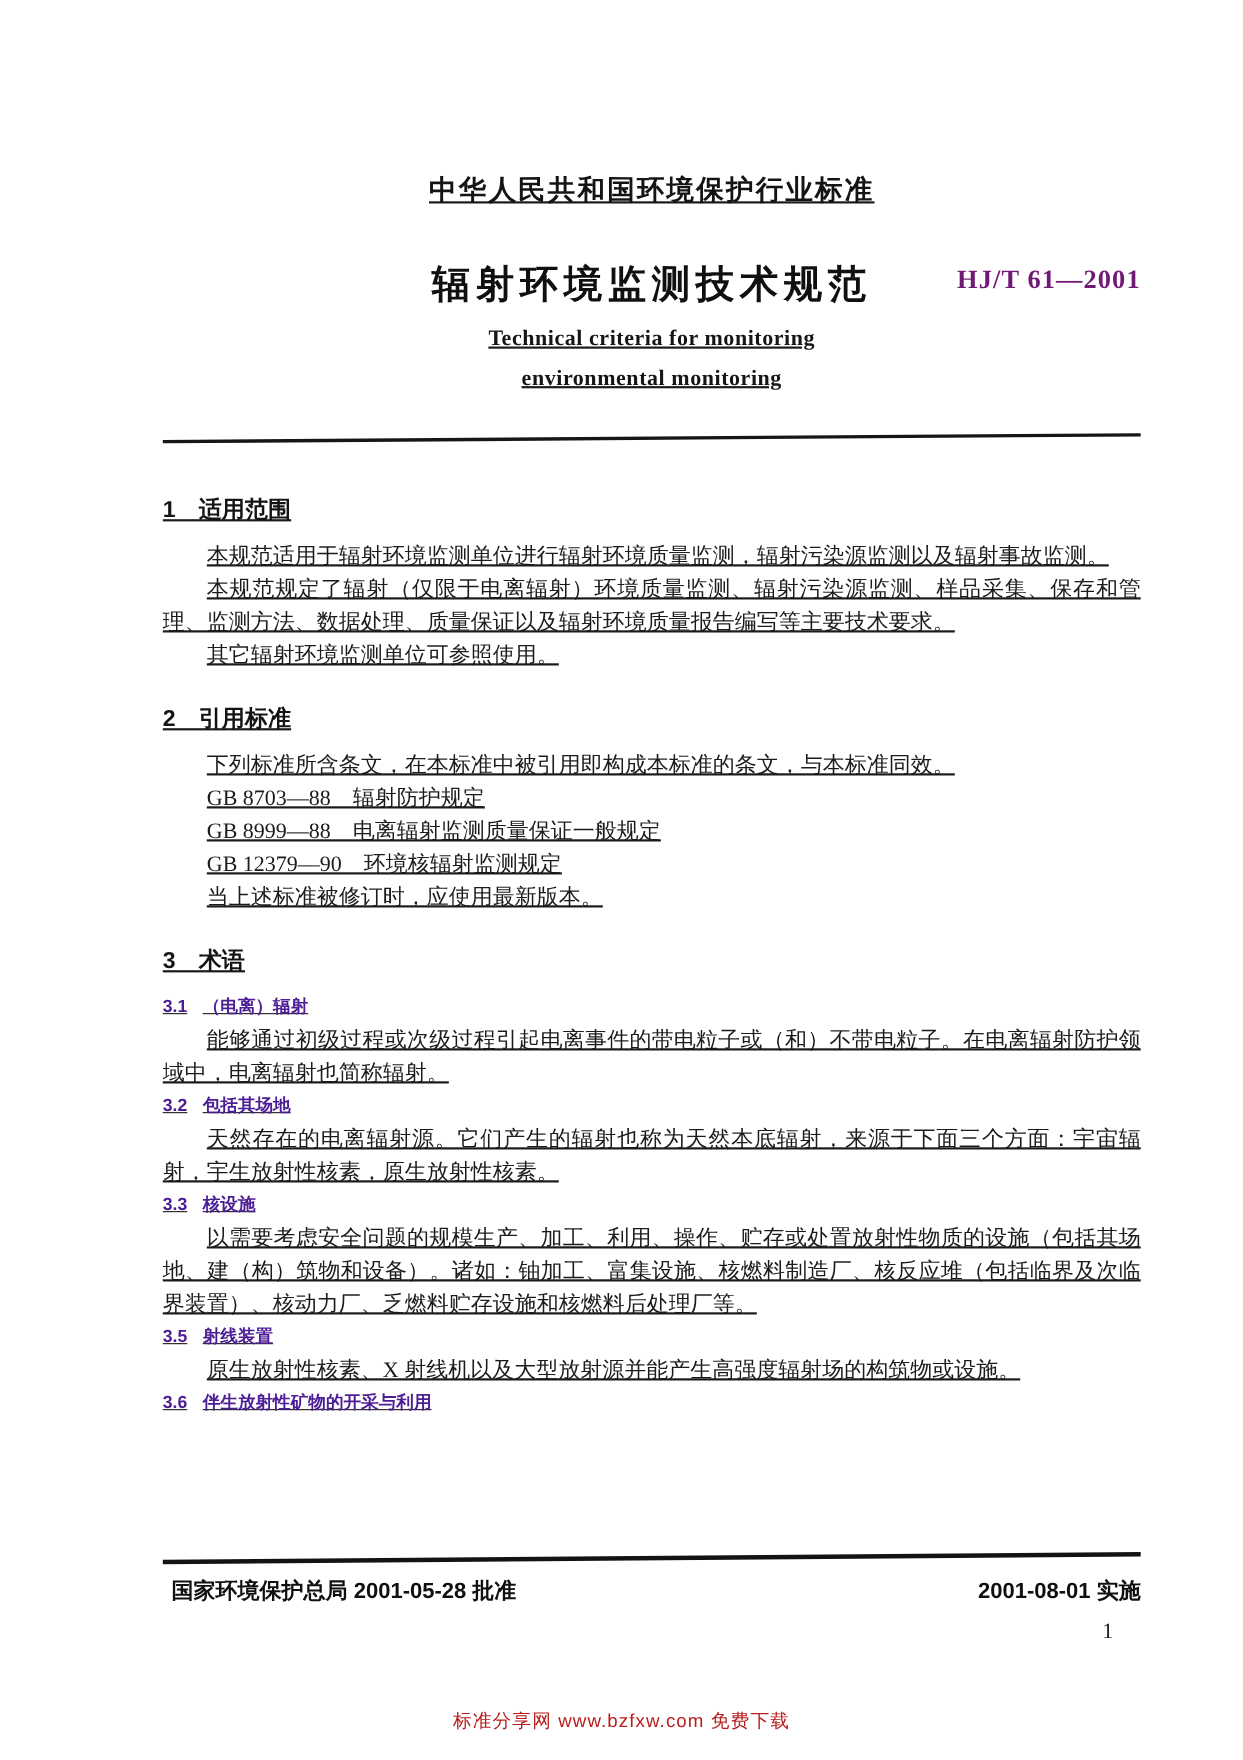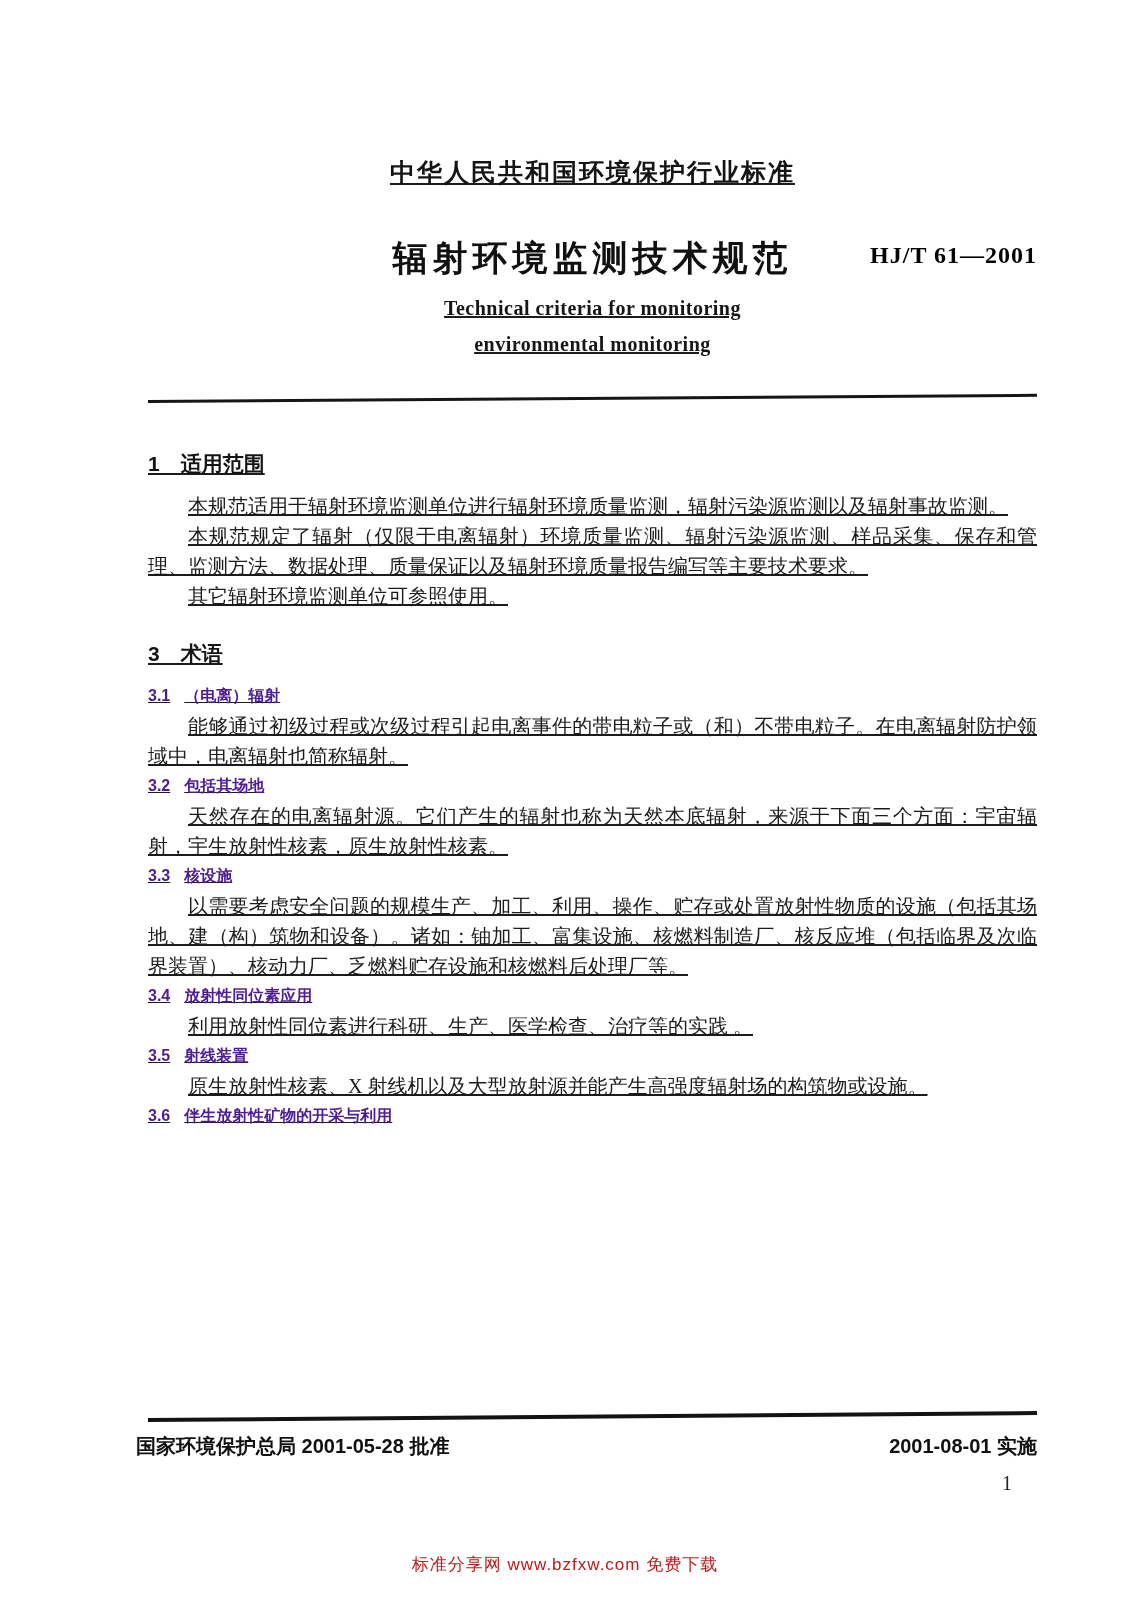--- a/index.html
+++ b/index.html
@@ -43,21 +43,21 @@
     color: #101010;
   }
   .std-code {
     position: absolute;
     right: 0;
     top: 7px;
     font-family: "Liberation Serif", serif;
     font-weight: bold;
     font-size: 24px;
     letter-spacing: 1px;
-    color: #000000;
+    color: #701a75;
   }
   .en-title {
     margin-top: 22px;
     text-align: center;
     font-family: "Liberation Serif", serif;
     font-weight: bold;
     font-size: 20px;
     letter-spacing: 0.5px;
     color: #161616;
   }
@@ -101,21 +101,21 @@
     left: 148px;
     right: 93px;
     top: 1418px;
     height: 4px;
     background: #131313;
     transform: rotate(-0.45deg);
     transform-origin: left center;
   }
   .footer-row {
     position: absolute;
-    left: 136px;
+    left: 156px;
     right: 93px;
     top: 1433px;
     display: flex;
     justify-content: space-between;
     font-family: "Liberation Sans", sans-serif;
     font-weight: bold;
     font-size: 20px;
     color: #101010;
   }
   .page-number {
@@ -155,20 +155,28 @@
       <div class="rule header-rule"></div>
     </div>
 
     <div>
       <h2 class="sec-heading first">1　适用范围</h2>
       <p class="body-para">本规范适用于辐射环境监测单位进行辐射环境质量监测，辐射污染源监测以及辐射事故监测。</p>
       <p class="body-para">本规范规定了辐射（仅限于电离辐射）环境质量监测、辐射污染源监测、样品采集、保存和管理、监测方法、数据处理、质量保证以及辐射环境质量报告编写等主要技术要求。</p>
       <p class="body-para">其它辐射环境监测单位可参照使用。</p>
     </div>
 
+    <div>
+      <h2 class="sec-heading">2　引用标准</h2>
+      <p class="body-para">下列标准所含条文，在本标准中被引用即构成本标准的条文，与本标准同效。</p>
+      <p class="body-para">GB 8703—88　辐射防护规定</p>
+      <p class="body-para">GB 8999—88　电离辐射监测质量保证一般规定</p>
+      <p class="body-para">GB 12379—90　环境核辐射监测规定</p>
+      <p class="body-para">当上述标准被修订时，应使用最新版本。</p>
+    </div>
 
     <div>
       <h2 class="sec-heading">3　术语</h2>
 
       <div>
         <div class="term-heading">
           <span class="term-no">3.1</span><span>（电离）辐射</span>
         </div>
         <p class="body-para">能够通过初级过程或次级过程引起电离事件的带电粒子或（和）不带电粒子。在电离辐射防护领域中，电离辐射也简称辐射。</p>
       </div>
@@ -180,26 +188,20 @@
         <p class="body-para">天然存在的电离辐射源。它们产生的辐射也称为天然本底辐射，来源于下面三个方面：宇宙辐射，宇生放射性核素，原生放射性核素。</p>
       </div>
 
       <div>
         <div class="term-heading">
           <span class="term-no">3.3</span><span>核设施</span>
         </div>
         <p class="body-para">以需要考虑安全问题的规模生产、加工、利用、操作、贮存或处置放射性物质的设施（包括其场地、建（构）筑物和设备）。诸如：铀加工、富集设施、核燃料制造厂、核反应堆（包括临界及次临界装置）、核动力厂、乏燃料贮存设施和核燃料后处理厂等。</p>
       </div>
 
-      <div>
-        <div class="term-heading">
-          <span class="term-no">3.4</span><span>放射性同位素应用</span>
-        </div>
-        <p class="body-para">利用放射性同位素进行科研、生产、医学检查、治疗等的实践 。</p>
-      </div>
 
       <div>
         <div class="term-heading">
           <span class="term-no">3.5</span><span>射线装置</span>
         </div>
         <p class="body-para">原生放射性核素、X 射线机以及大型放射源并能产生高强度辐射场的构筑物或设施。</p>
       </div>
 
       <div>
         <div class="term-heading">

